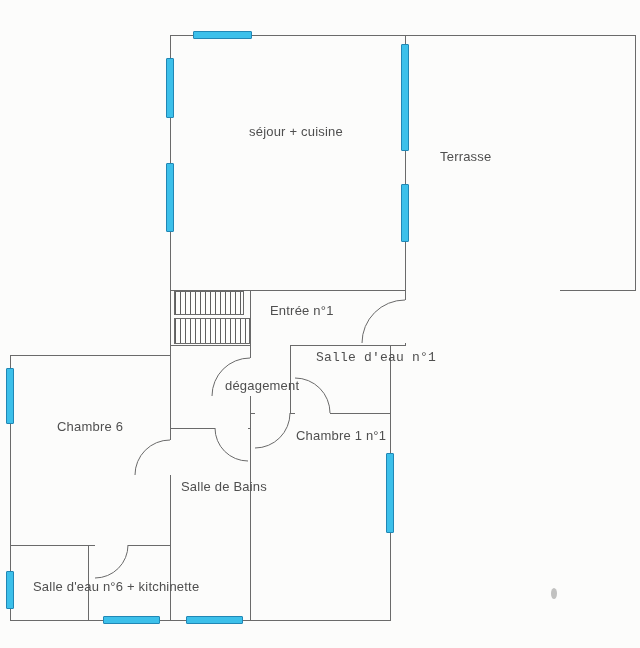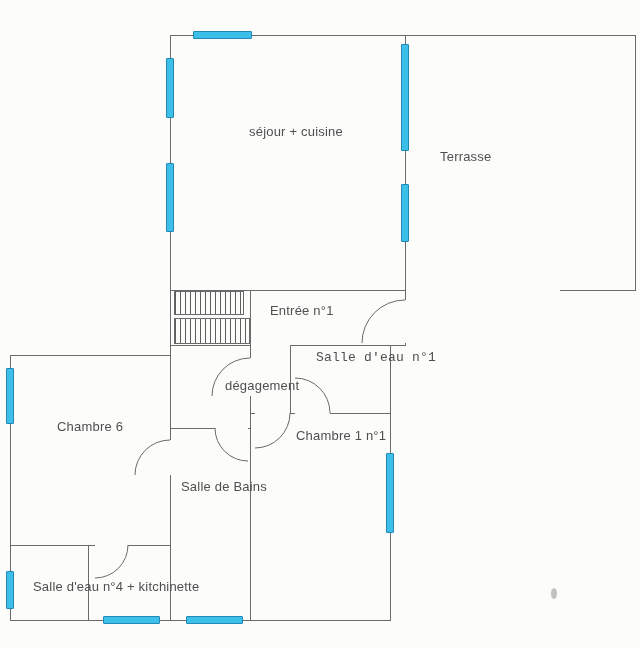--- a/index.html
+++ b/index.html
@@ -83,17 +83,17 @@
   </svg>
 
   <span class="label" style="left:249px;top:124px;">séjour + cuisine</span>
   <span class="label" style="left:440px;top:149px;">Terrasse</span>
   <span class="label" style="left:270px;top:303px;">Entrée n°1</span>
   <span class="label" style="left:316px;top:350px;font-family:Liberation Mono, monospace;">Salle d'eau n°1</span>
   <span class="label" style="left:177px;top:378px;margin-left:48px;">dégagement</span>
   <span class="label" style="left:57px;top:419px;">Chambre 6</span>
   <span class="label" style="left:296px;top:428px;">Chambre 1 n°1</span>
   <span class="label" style="left:181px;top:479px;">Salle de Bains</span>
-  <span class="label" style="left:33px;top:579px;">Salle d'eau n°4 + kitchinette</span>
+  <span class="label" style="left:33px;top:579px;">Salle d'eau n°6 + kitchinette</span>
 
   <div class="artifact" style="left:551px;top:588px;width:6px;height:11px;"></div>
 
 </div>
 
 </body></html>

